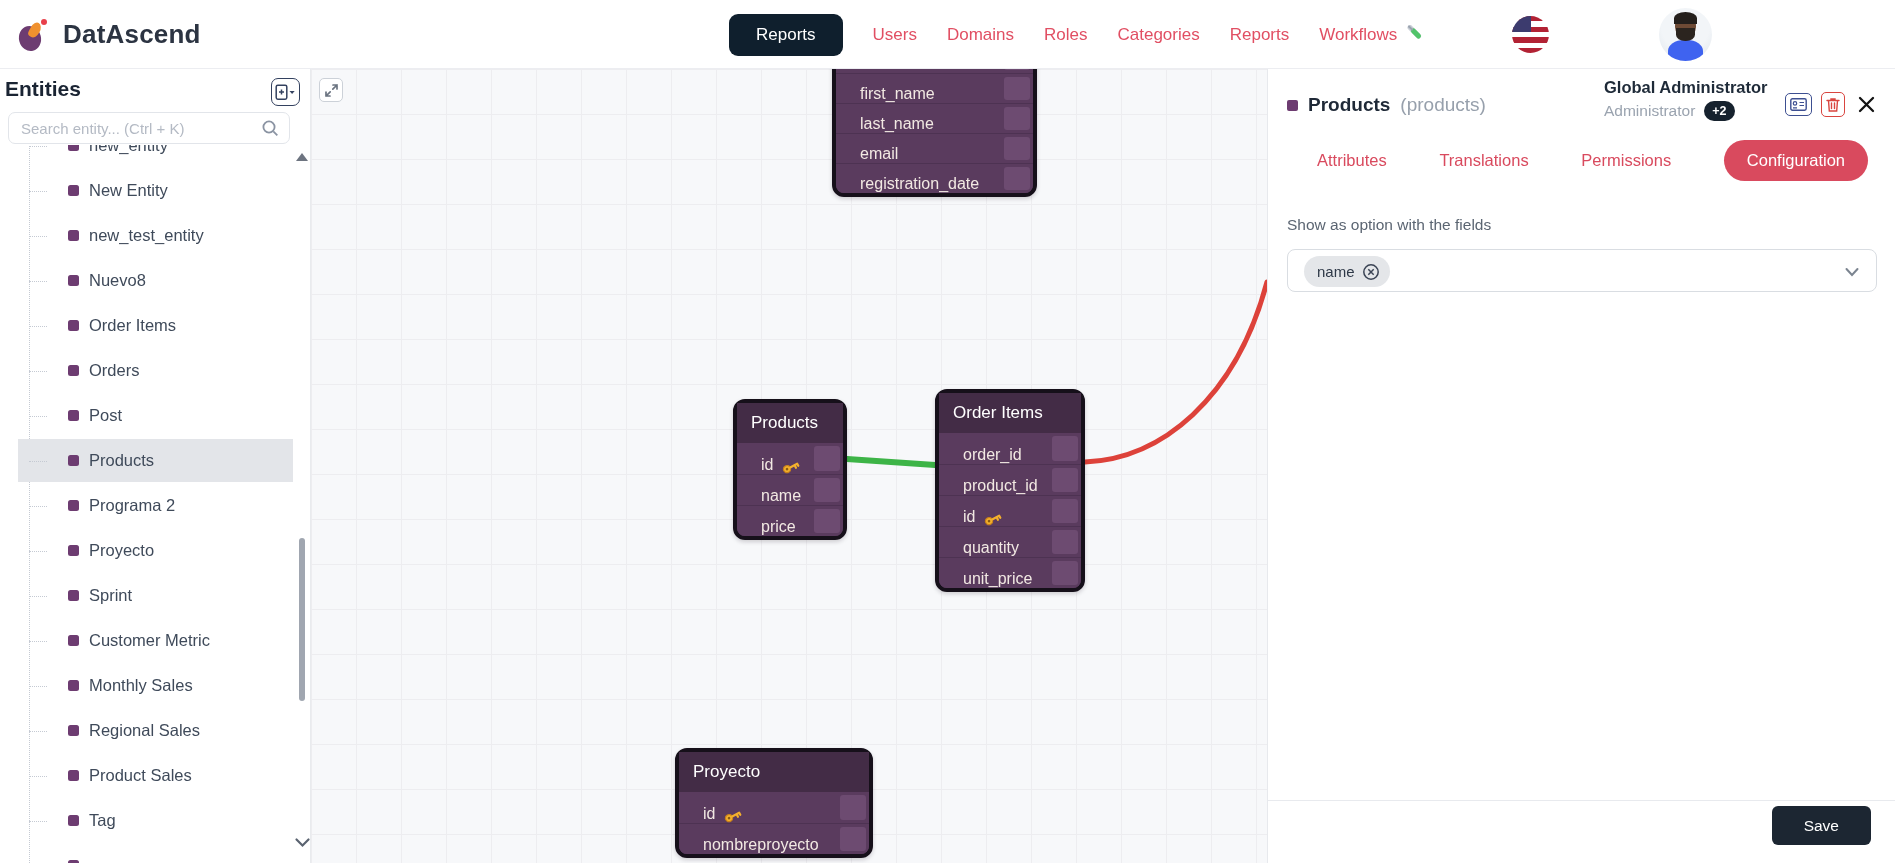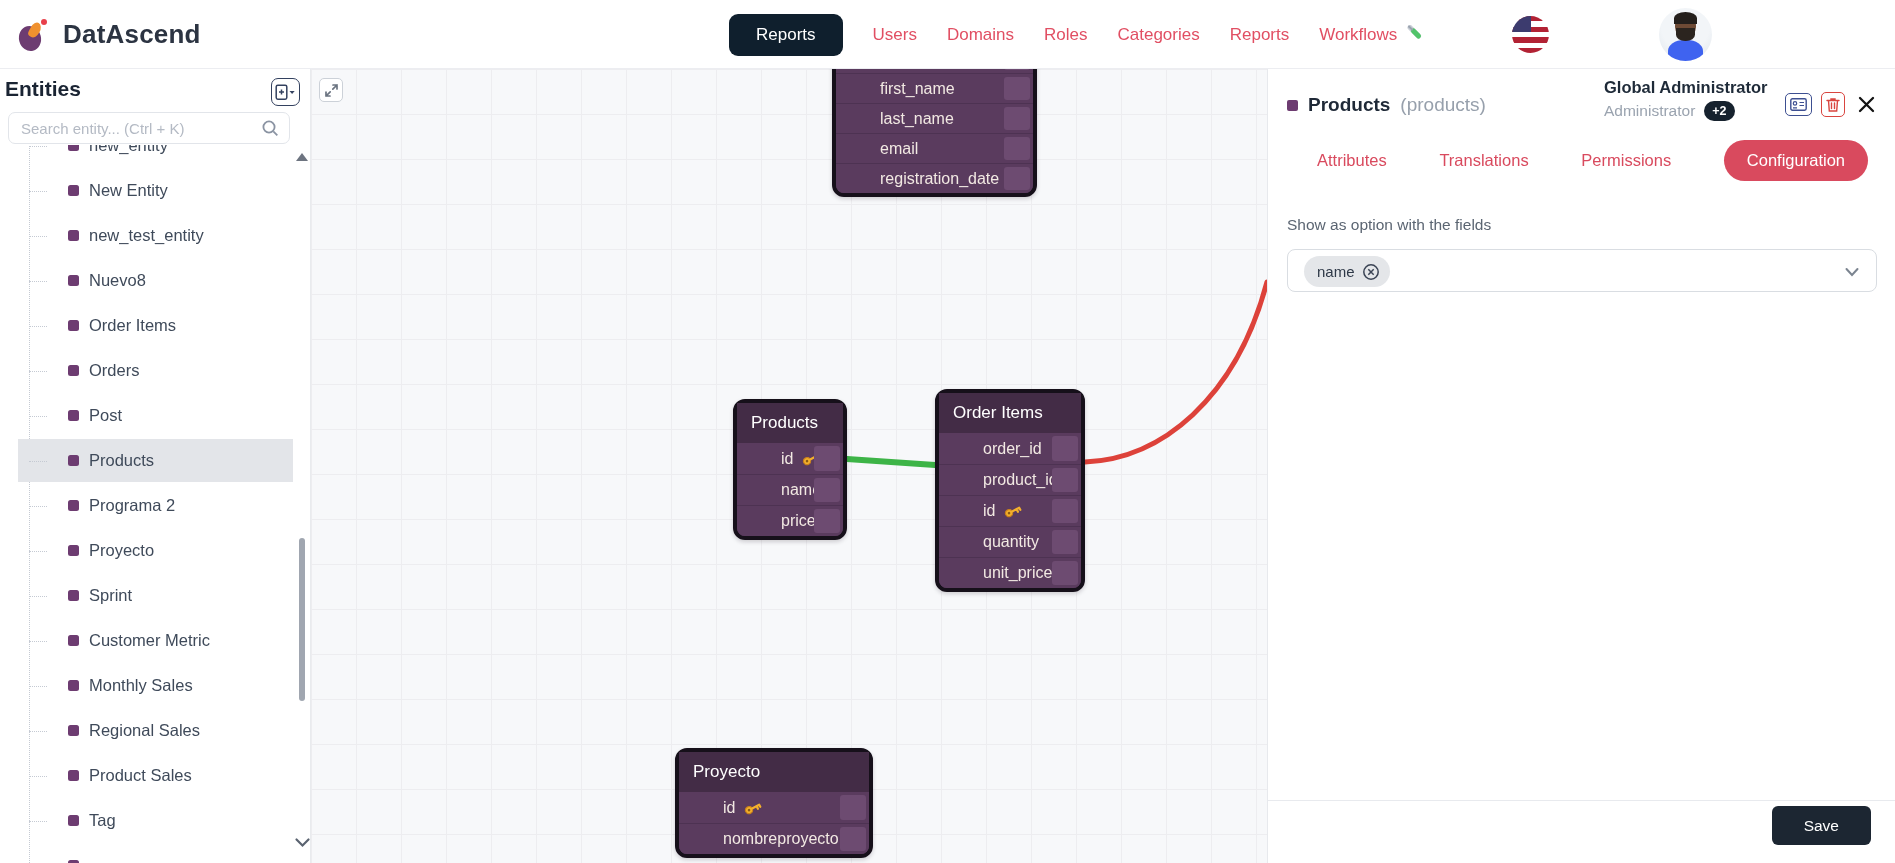--- a/index.html
+++ b/index.html
@@ -70,21 +70,21 @@
                              linear-gradient(90deg,#ededf0 1px, transparent 1px);
             background-size:45px 45px; }
   .expand-btn { position:absolute; left:8px; top:9px; width:24px; height:24px; background:#fff;
                 border:1px solid #ccd1d8; border-radius:5px; display:flex; align-items:center; justify-content:center; cursor:pointer; z-index:5; }
   svg.links { position:absolute; left:0; top:0; width:956px; height:794px; z-index:1; }
   .etable { position:absolute; border:4px solid #16101a; border-radius:12px; background:#5a3b5e;
             z-index:2; box-shadow:0 2px 4px rgba(20,10,25,.18); }
   .etable .ehd { height:40px; background:#432c46; display:flex; align-items:center; padding:0 14px;
                  color:#fff; font-size:17px; }
   .etable .erows { background:#5a3b5e; border-radius:0 0 8px 8px; overflow:hidden; }
-  .etable .erow { height:31px; position:relative; display:flex; align-items:center; padding-left:44px;
+  .etable .erow { height:31px; position:relative; display:flex; align-items:flex-end; padding-left:24px;
                   color:#f2e9e3; font-size:16px; }
   .etable .erow + .erow { border-top:1px solid rgba(20,10,25,.18); }
   .etable .erow .handle { position:absolute; right:3px; top:3px; bottom:3px; width:26px; background:#6d4b71; border-radius:3px; }
   .etable .keyicon { margin-left:8px; display:inline-flex; }
 
   
   .panel { position:absolute; left:1267px; top:69px; width:628px; height:794px; background:#fff;
            border-left:1px solid #e7e9ed; z-index:25; }
   .p-titlerow { position:absolute; left:19px; top:25px; display:flex; align-items:center; gap:10px; }
   .p-square { width:11px; height:11px; background:#6d3c71; border-radius:2px; }

